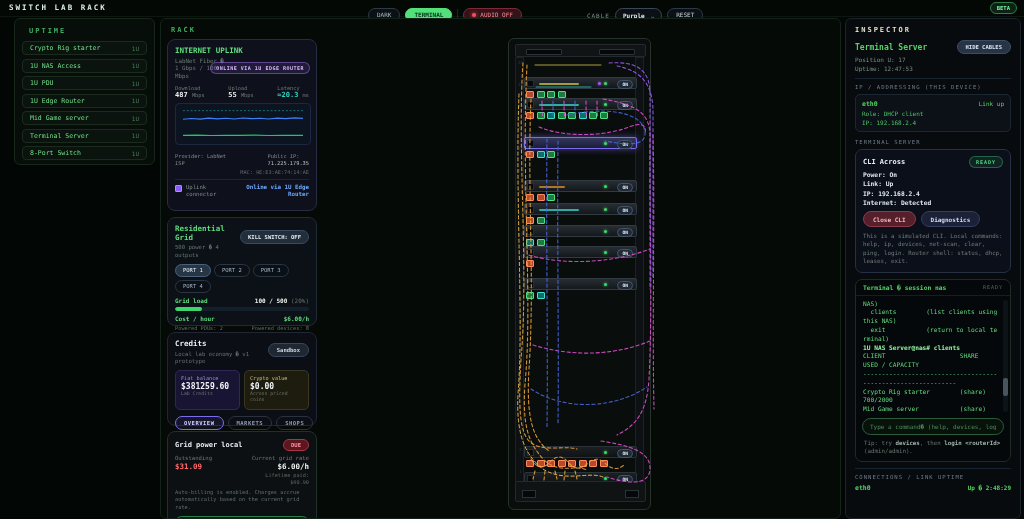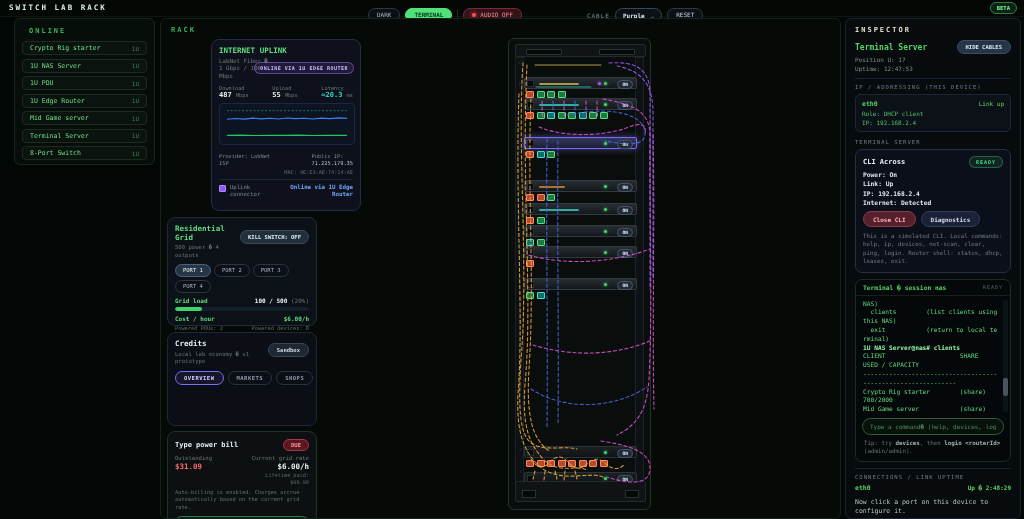--- a/index.html
+++ b/index.html
@@ -30,21 +30,21 @@
   .panel-label { font-size:7px; font-weight:bold; letter-spacing:2px; color:#3fae5f; }
   .palette-panel { left:14px; top:18px; width:141px; height:147px; padding:6px 7px; }
   .palette-panel .panel-label { margin:2px 0 6px 7px; }
   .prow { display:flex; justify-content:space-between; align-items:center; background:#0a130d; border:1px solid #1b2c1f; border-radius:4px; height:14px; padding:0 7px; margin-bottom:3.5px; cursor:grab; }
   .pname { font-size:6.5px; color:#6fe08a; }
   .psize { font-size:6px; color:#4a7a55; }
   .center-panel { left:160px; top:18px; width:681px; height:501px; background:#050a07; border:1px solid #142319; border-radius:6px; overflow:hidden; }
   .center-panel .panel-label { position:absolute; left:10px; top:7px; }
   
   .card { position:absolute; left:6px; width:150px; border-radius:8px; padding:7px; }
-  .c-uplink { top:20px; height:172px; background:#0e111c; border:1px solid #272c45;margin-left:44px; }
+  .c-uplink { top:20px; height:172px; background:#0e111c; border:1px solid #272c45; }
   .c-grid   { top:198px; height:109px; background:#0c1117; border:1px solid #202b38; }
   .c-wallet { top:313px; height:94px;  background:#0c0e16; border:1px solid #212637; }
   .c-bill   { top:412px; height:96px;  background:#0c1013; border:1px solid #20302a; }
   .card h3 { font-size:7.5px; color:#5fdd7f; line-height:1.15; }
   .up-sub { font-size:5.8px; color:#6b7a71; width:52px; line-height:1.3; margin-top:2px; }
   .up-badge { position:absolute; right:6px; top:22px; font-size:5px; font-weight:bold; letter-spacing:.5px; color:#d9b8fe; background:rgba(150,90,240,.14); border:1px solid rgba(170,120,250,.45); border-radius:7px; padding:2px 5px; }
   .stats { display:flex; justify-content:space-between; margin-top:5px; }
   .stat .lb { font-size:5.3px; color:#6b7a71; }
   .stat .vl { font-size:7px; font-weight:bold; color:#eef4f0; }
   .stat .un { font-size:5.3px; color:#6b7a71; font-weight:normal; }
@@ -183,28 +183,28 @@
     <div class="select">
       <span>Purple</span>
       <span class="chev">⌄</span>
     </div>
     <div class="pill btn-reset">RESET</div>
   </div>
   <div class="beta">BETA</div>
 </div>
 
 <div class="panel palette-panel">
-  <div class="panel-label">ONLINE</div>
+  <div class="panel-label">UPTIME</div>
   <div id="palette-list">
       <div class="prow">
         <span class="pname">Crypto Rig starter</span>
         <span class="psize">1U</span>
       </div>
       <div class="prow">
-        <span class="pname">1U NAS Server</span>
+        <span class="pname">1U NAS Access</span>
         <span class="psize">1U</span>
       </div>
       <div class="prow">
         <span class="pname">1U PDU</span>
         <span class="psize">1U</span>
       </div>
       <div class="prow">
         <span class="pname">1U Edge Router</span>
         <span class="psize">1U</span>
       </div>
@@ -288,30 +288,42 @@
     <div class="foot">
       <span>Powered PDUs: 2</span>
       <span>Powered devices: 8</span>
     </div>
   </div>
 
   <div class="card c-wallet">
     <h3>Credits</h3>
     <div class="sandbox">Sandbox</div>
     <div class="w-sub">Local lab economy � v1 prototype</div>
+    <div class="wcards">
+      <div class="wcard wc-fiat">
+        <div class="wc-lb">Fiat balance</div>
+        <div class="wc-vl">$381259.60</div>
+        <div class="wc-sub">Lab Credits</div>
+      </div>
+      <div class="wcard wc-crypto">
+        <div class="wc-lb">Crypto value</div>
+        <div class="wc-vl">$0.00</div>
+        <div class="wc-sub">Across priced coins</div>
+      </div>
+    </div>
     <div class="wtabs" id="wallet-tabs">
         <div class="wtab active">OVERVIEW</div>
         <div class="wtab">MARKETS</div>
         <div class="wtab">SHOPS</div>
       </div>
   </div>
 
   <div class="card c-bill">
     <div class="bill-head">
-      <h3>Type power bill</h3>
+      <h3>Grid power local</h3>
       <span class="due">DUE</span>
     </div>
     <div class="bill-lbs">
       <span>Outstanding</span>
       <span>Current grid rate</span>
     </div>
     <div class="bill-vals">
       <span class="out-v">$31.09</span>
       <span class="rate-v">$6.00/h</span>
     </div>
@@ -589,15 +601,14 @@
     </div>
     <input class="term-input" placeholder="Type a command� (help, devices, login" style="">
     <div class="tip"><span>Tip: try </span><b>devices</b><span>, then </span><b>login &lt;routerId&gt;</b><span> (admin/admin).</span></div>
   </div>
   <div class="ihr"></div>
   <div class="sect">CONNECTIONS / LINK UPTIME</div>
   <div class="conn-uptime-row">
     <span class="conn-eth">eth0</span>
     <span class="conn-up">Up � 2:48:29</span>
   </div>
-  <div class="hint">Now click a port on this device to configure it.</div>
 
 </div>
 
 </body></html>

